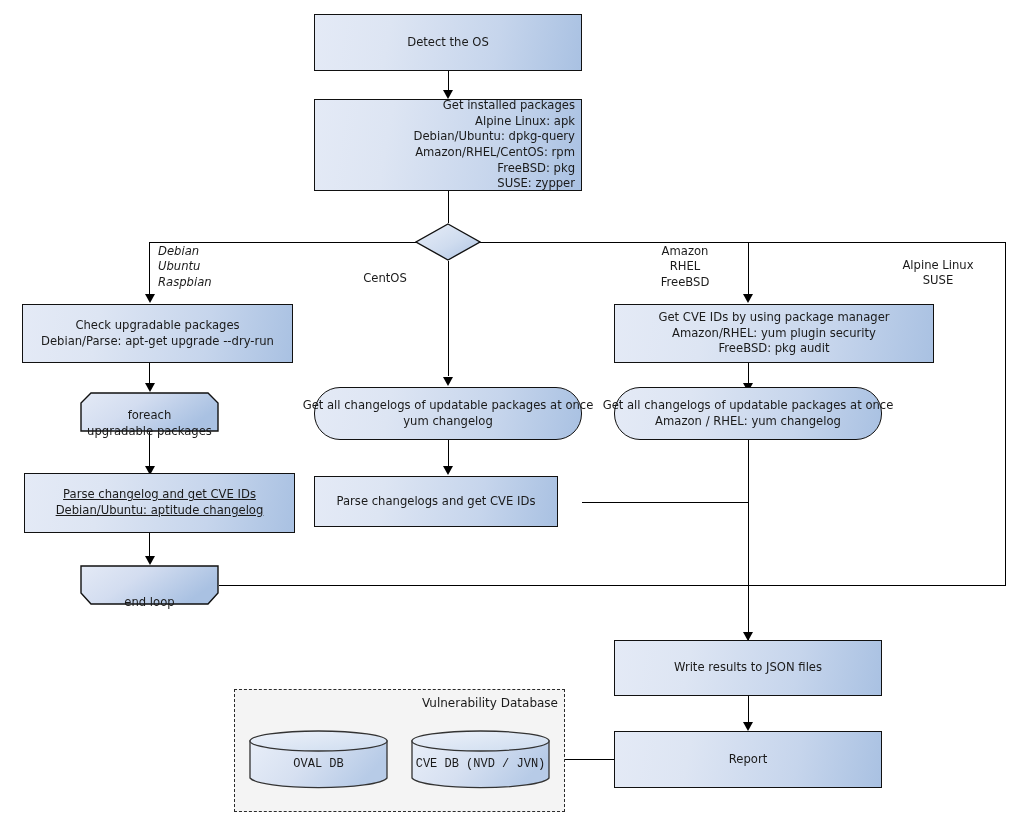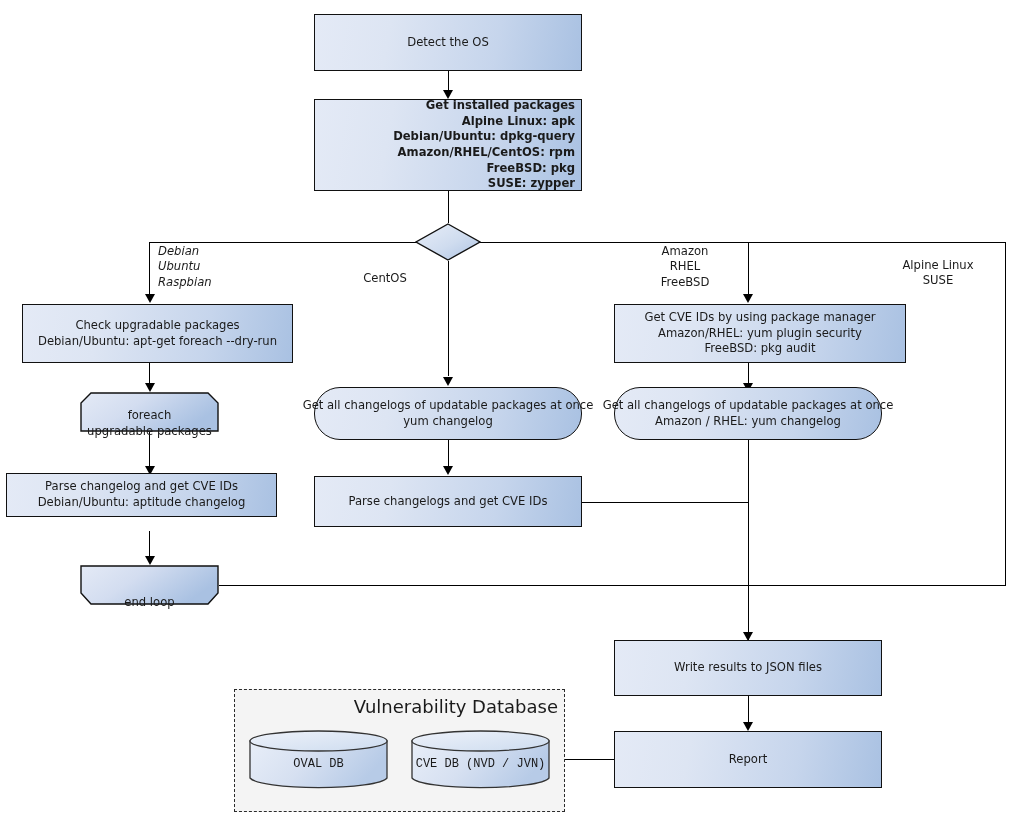--- a/index.html
+++ b/index.html
@@ -31,21 +31,21 @@
     color: #1a1a1a;
     font-size: 11.6px;
     line-height: 1.34;
     white-space: nowrap;
   }
   .node .txt {
     display: block;
     width: 100%;
   }
   .node .txt div { white-space: nowrap; }
-  .align-right .txt { text-align: right; padding-right: 6px; font-weight: bold; }
+  .align-right .txt { text-align: right; padding-right: 6px; }
   .overflowtext {
     overflow: visible;
     border-radius: 26px;
   }
   .overflowtext .txt {
     width: 320px;
     margin: 0 auto;
   }
 
   
@@ -87,21 +87,21 @@
 
   
   .groupframe {
     position: absolute;
     box-sizing: border-box;
     border: 1.6px dashed #2b2b2b;
     background: #f4f4f4;
   }
   .grouptitle {
     position: absolute;
-    font-size: 18px;
+    font-size: 12px;
     color: #1a1a1a;
     text-align: right;
     white-space: nowrap;
   }
 
   
   .ln {
     position: absolute;
     background: #000000;
   }
@@ -221,21 +221,21 @@
   </div>
 
   <div class="edgelabel lbl-right" style="left:880px; top:258px; width:116px;">
     <div>Alpine Linux</div>
     <div>SUSE</div>
   </div>
 
   <div class="node" style="left:14px; top:304px; width:271px; height:59px;margin-left:8px;">
     <span class="txt">
       <div>Check upgradable packages</div>
-      <div>Debian/Ubuntu: apt-get foreach --dry-run</div>
+      <div>Debian/Parse: apt-get upgrade --dry-run</div>
     </span>
   </div>
 
   <div class="loopshape" style="left:80px; top:392px; width:139px; height:40px;">
     <svg width="139" height="40" viewBox="0 0 139 40">
       <defs>
         <linearGradient id="gloop1" x1="0" y1="0" x2="1" y2="0.4">
           <stop offset="0%" stop-color="#e4eaf6"></stop>
           <stop offset="45%" stop-color="#d3ddf0"></stop>
           <stop offset="100%" stop-color="#a9c1e2"></stop>
@@ -244,21 +244,21 @@
       <path d="M 11,1 L 128,1 L 138,11 L 138,39 L 1,39 L 1,11 Z" fill="url(#gloop1)" stroke="#111111" stroke-width="1.4"></path>
     </svg>
     <span class="lbl">
       <span style="display:block;width:100%;text-align:center;">
         <div>foreach</div>
         <div>upgradable  packages</div>
       </span>
     </span>
   </div>
 
-  <div class="node" style="left:6px; top:473px; width:271px; height:44px;">
+  <div class="node" style="left:24px; top:473px; width:271px; height:60px;text-decoration:underline;">
     <span class="txt">
       <div>Parse changelog and get  CVE IDs</div>
       <div>Debian/Ubuntu: aptitude changelog</div>
     </span>
   </div>
 
   <div class="loopshape" style="left:80px; top:565px; width:139px; height:52px;">
     <svg width="139" height="40" viewBox="0 0 139 40">
       <defs>
         <linearGradient id="gloop2" x1="0" y1="0" x2="1" y2="0.4">
@@ -274,25 +274,25 @@
     </span>
   </div>
 
   <div class="node overflowtext" style="left:314px; top:387px; width:268px; height:53px;">
     <span class="txt">
       <div>Get all changelogs of updatable packages at once</div>
       <div>yum changelog</div>
     </span>
   </div>
 
-  <div class="node" style="left:314px; top:476px; width:268px; height:51px;">
+  <div class="node" style="left:314px; top:476px; width:244px; height:51px;">
     <span class="txt">Parse changelogs and get CVE IDs</span>
   </div>
 
-  <div class="node" style="left:614px; top:304px; width:292px; height:59px;">
+  <div class="node" style="left:614px; top:304px; width:320px; height:59px;">
     <span class="txt">
       <div>Get CVE IDs by using package manager</div>
       <div>Amazon/RHEL: yum plugin security</div>
       <div>FreeBSD: pkg audit</div>
     </span>
   </div>
 
   <div class="node overflowtext" style="left:614px; top:387px; width:268px; height:53px;">
     <span class="txt">
       <div>Get all changelogs of updatable packages at once</div>

